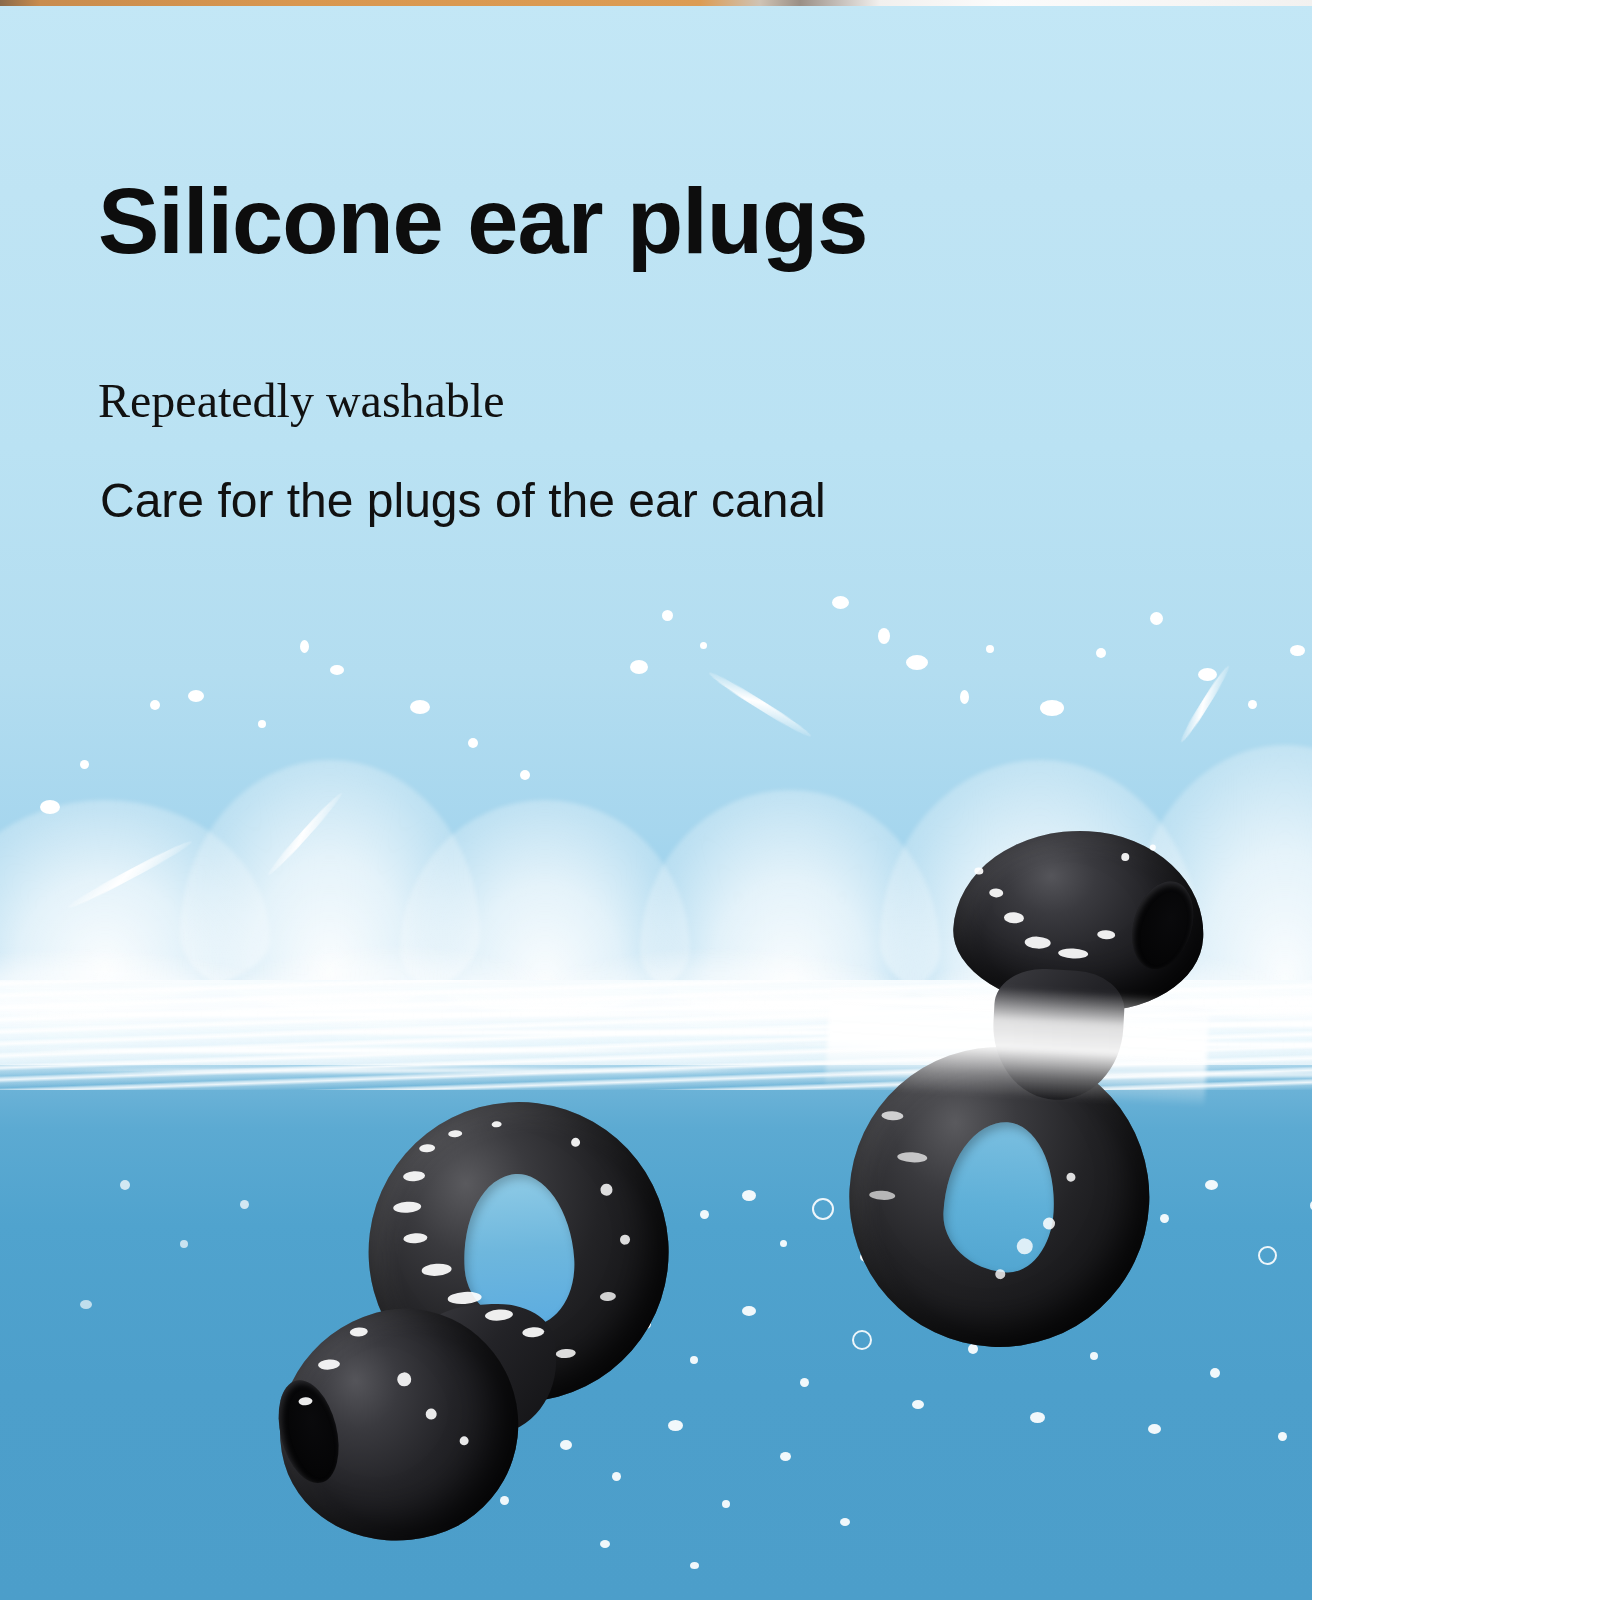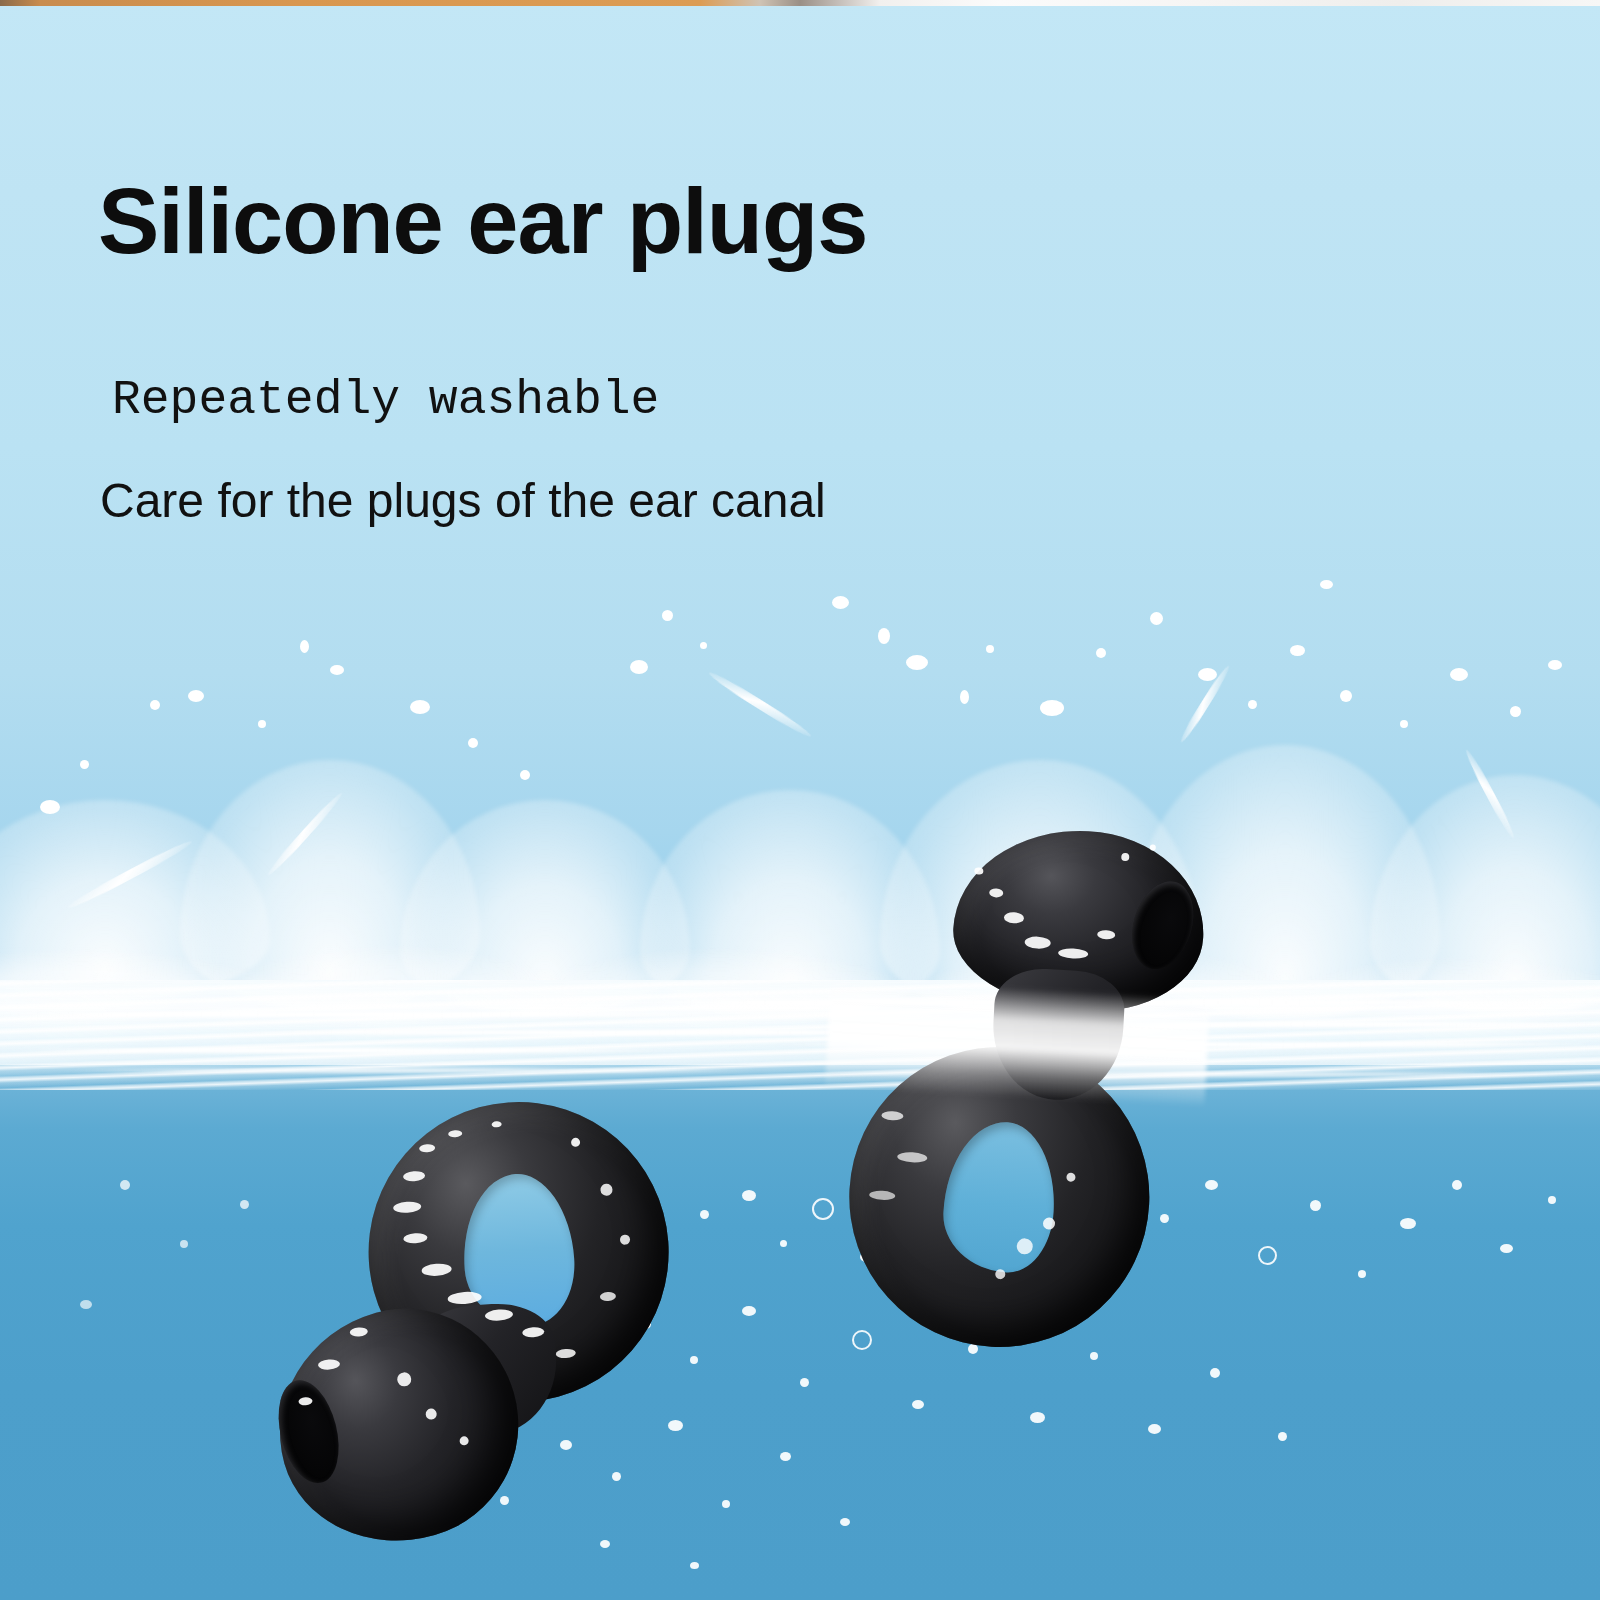--- a/index.html
+++ b/index.html
@@ -6,21 +6,21 @@
     margin: 0;
     padding: 0;
     background: #ffffff;
   }
   body {
     font-family: "Liberation Sans", sans-serif;
   }
 
   .poster {
     position: relative;
-    width: 1600px;
+    width: 1312px;
     height: 1600px;
     overflow: hidden;
     background: #bfe4f4;
   }
 
   
   .top-sliver {
     position: absolute;
     left: 0; top: 0;
     width: 1600px;
@@ -172,28 +172,28 @@
     font-family: "Liberation Sans", sans-serif;
     font-size: 92px;
     font-weight: 700;
     line-height: 1.0;
     letter-spacing: -1px;
     color: #0d0d0d;
     margin: 0;
     white-space: nowrap;
   }
   .sub-1 {
-    font-family: Liberation Mono, monospace;
+    font-family: Liberation Serif, serif;
     font-size: 48px;
     font-weight: 400;
     color: #111111;
     margin: 0;
     position: absolute;
     top: 198px;
-    left: 14px;
+    left: 0;
     white-space: nowrap;
   }
   .sub-2 {
     font-family: "Liberation Sans", sans-serif;
     font-size: 48px;
     font-weight: 400;
     color: #111111;
     margin: 0;
     position: absolute;
     top: 298px;

